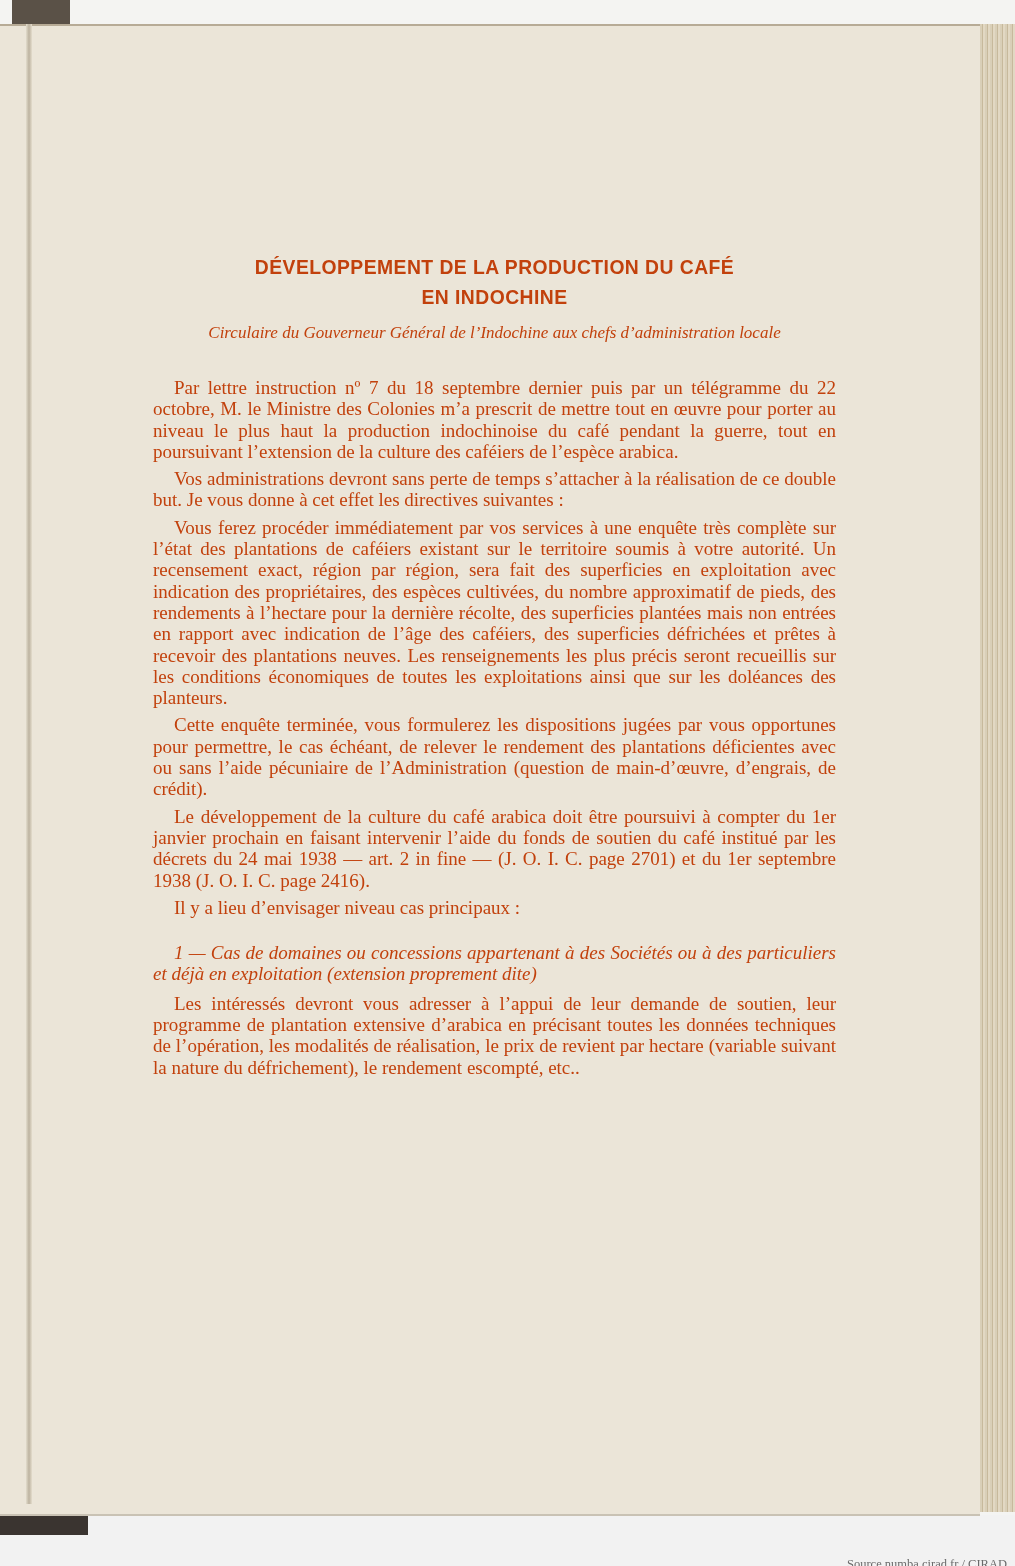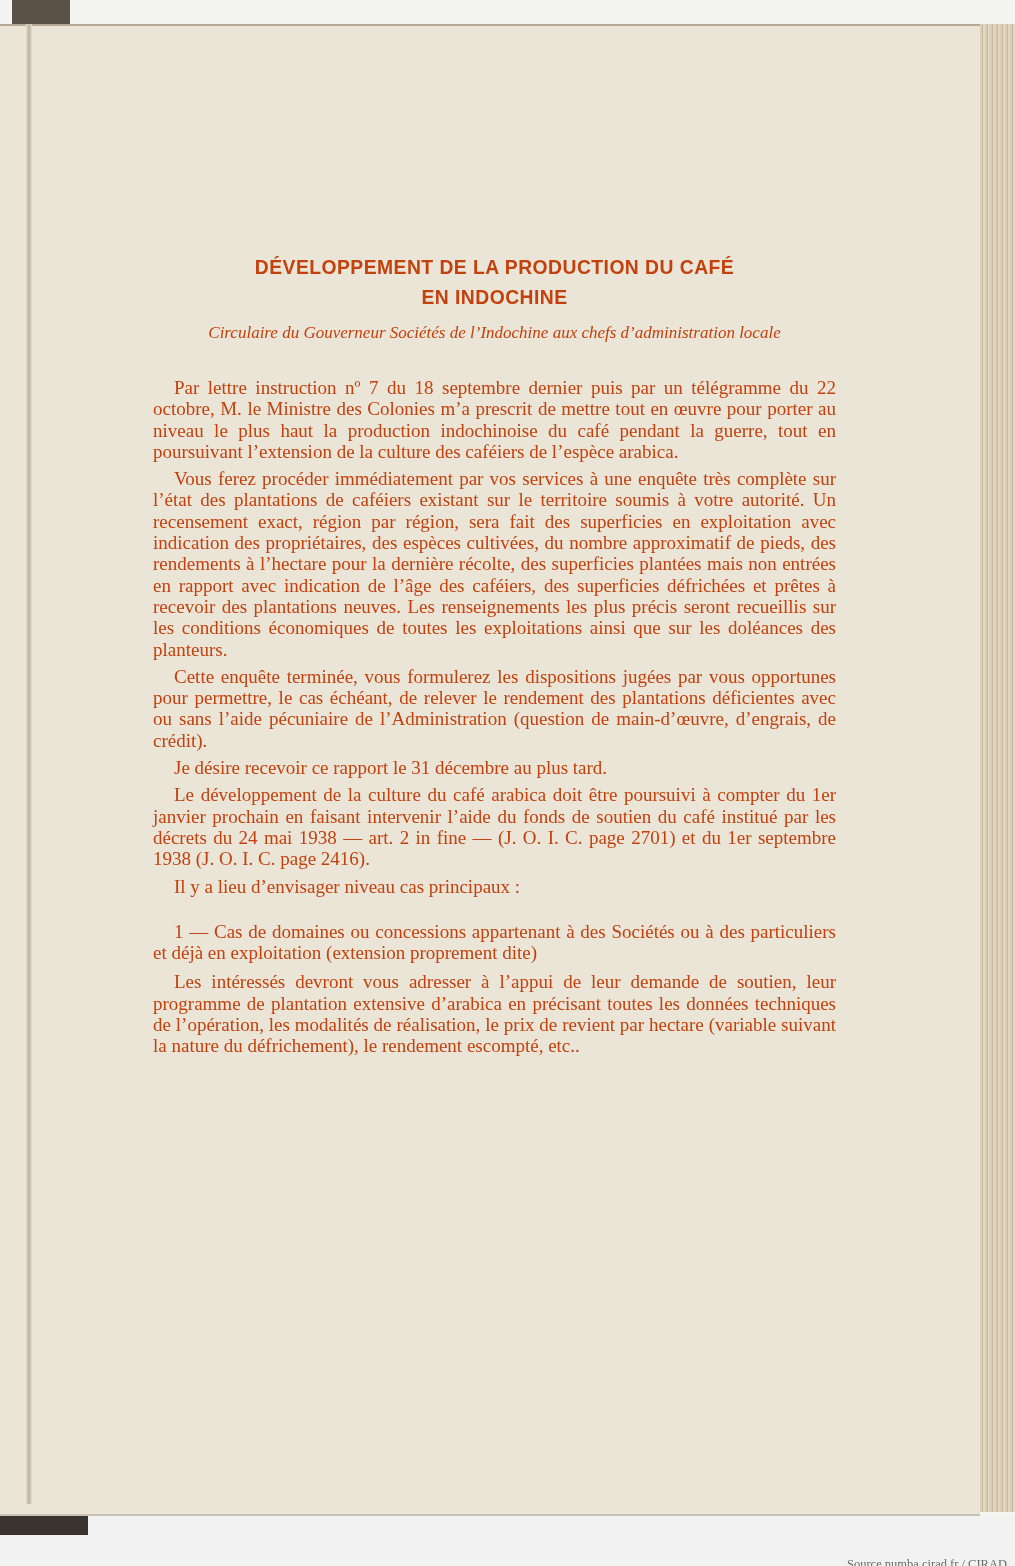--- a/index.html
+++ b/index.html
@@ -47,48 +47,48 @@
     }
     .subtitle {
       font-style: italic; font-size: 17px; text-align: center;
       margin: 10px 0 0 0; line-height: 22px;
     }
     .body-text { margin-top: 33px; }
     .para {
       font-size: 19px; line-height: 21.3px; text-align: justify;
       text-indent: 21px; margin: 0 0 6px 0;
     }
-    .para.case-heading { margin-top: 24px; margin-bottom: 8px; }
+    .para.case-heading { font-style: italic; margin-top: 24px; margin-bottom: 8px; }
     .source-footer {
       position: absolute; right: 8px; top: 1545px;
       font-family: Liberation Serif, serif; font-size: 12.5px; color: #6a6a6a; margin-top: 12px;
     }
   </style>
 </head>
 <body>
 
 <div class="scan-bg"></div>
 <div class="binding-top"></div>
 <div class="binding-bottom"></div>
 <div class="page"></div>
 <div class="gutter-fold"></div>
 <div class="page-edges"></div>
 
 <div class="content">
   <h1 class="title">
     <div>DÉVELOPPEMENT DE LA PRODUCTION DU CAFÉ</div>
     <div>EN INDOCHINE</div>
   </h1>
-  <p class="subtitle">Circulaire du Gouverneur Sociétés de l’Indochine aux chefs d’administration locale</p>
+  <p class="subtitle">Circulaire du Gouverneur Général de l’Indochine aux chefs d’administration locale</p>
 
   <div class="body-text">
     <p class="para">Par lettre instruction nº 7 du 18 septembre dernier puis par un télégramme du 22 octobre, M. le Ministre des Colonies m’a prescrit de mettre tout en œuvre pour porter au niveau le plus haut la production indochinoise du café pendant la guerre, tout en poursuivant l’extension de la culture des caféiers de l’espèce arabica.</p>
+    <p class="para">Vos administrations devront sans perte de temps s’attacher à la réalisation de ce double but. Je vous donne à cet effet les directives suivantes :</p>
     <p class="para">Vous ferez procéder immédiatement par vos services à une enquête très complète sur l’état des plantations de caféiers existant sur le territoire soumis à votre autorité. Un recensement exact, région par région, sera fait des superficies en exploitation avec indication des propriétaires, des espèces cultivées, du nombre approximatif de pieds, des rendements à l’hectare pour la dernière récolte, des superficies plantées mais non entrées en rapport avec indication de l’âge des caféiers, des superficies défrichées et prêtes à recevoir des plantations neuves. Les renseignements les plus précis seront recueillis sur les conditions économiques de toutes les exploitations ainsi que sur les doléances des planteurs.</p>
     <p class="para">Cette enquête terminée, vous formulerez les dispositions jugées par vous opportunes pour permettre, le cas échéant, de relever le rendement des plantations déficientes avec ou sans l’aide pécuniaire de l’Administration (question de main-d’œuvre, d’engrais, de crédit).</p>
-    <p class="para">Je désire recevoir ce rapport le 31 décembre au plus tard.</p>
     <p class="para">Le développement de la culture du café arabica doit être poursuivi à compter du 1er janvier prochain en faisant intervenir l’aide du fonds de soutien du café institué par les décrets du 24 mai 1938 — art. 2 in fine — (J. O. I. C. page 2701) et du 1er septembre 1938 (J. O. I. C. page 2416).</p>
     <p class="para">Il y a lieu d’envisager niveau cas principaux :</p>
     <p class="para case-heading">1 — Cas de domaines ou concessions appartenant à des Sociétés ou à des particuliers et déjà en exploitation (extension proprement dite)</p>
     <p class="para">Les intéressés devront vous adresser à l’appui de leur demande de soutien, leur programme de plantation extensive d’arabica en précisant toutes les données techniques de l’opération, les modalités de réalisation, le prix de revient par hectare (variable suivant la nature du défrichement), le rendement escompté, etc..</p>
   </div>
 </div>
 
 <div class="source-footer">Source numba.cirad.fr / CIRAD</div>
 
 </body></html>

